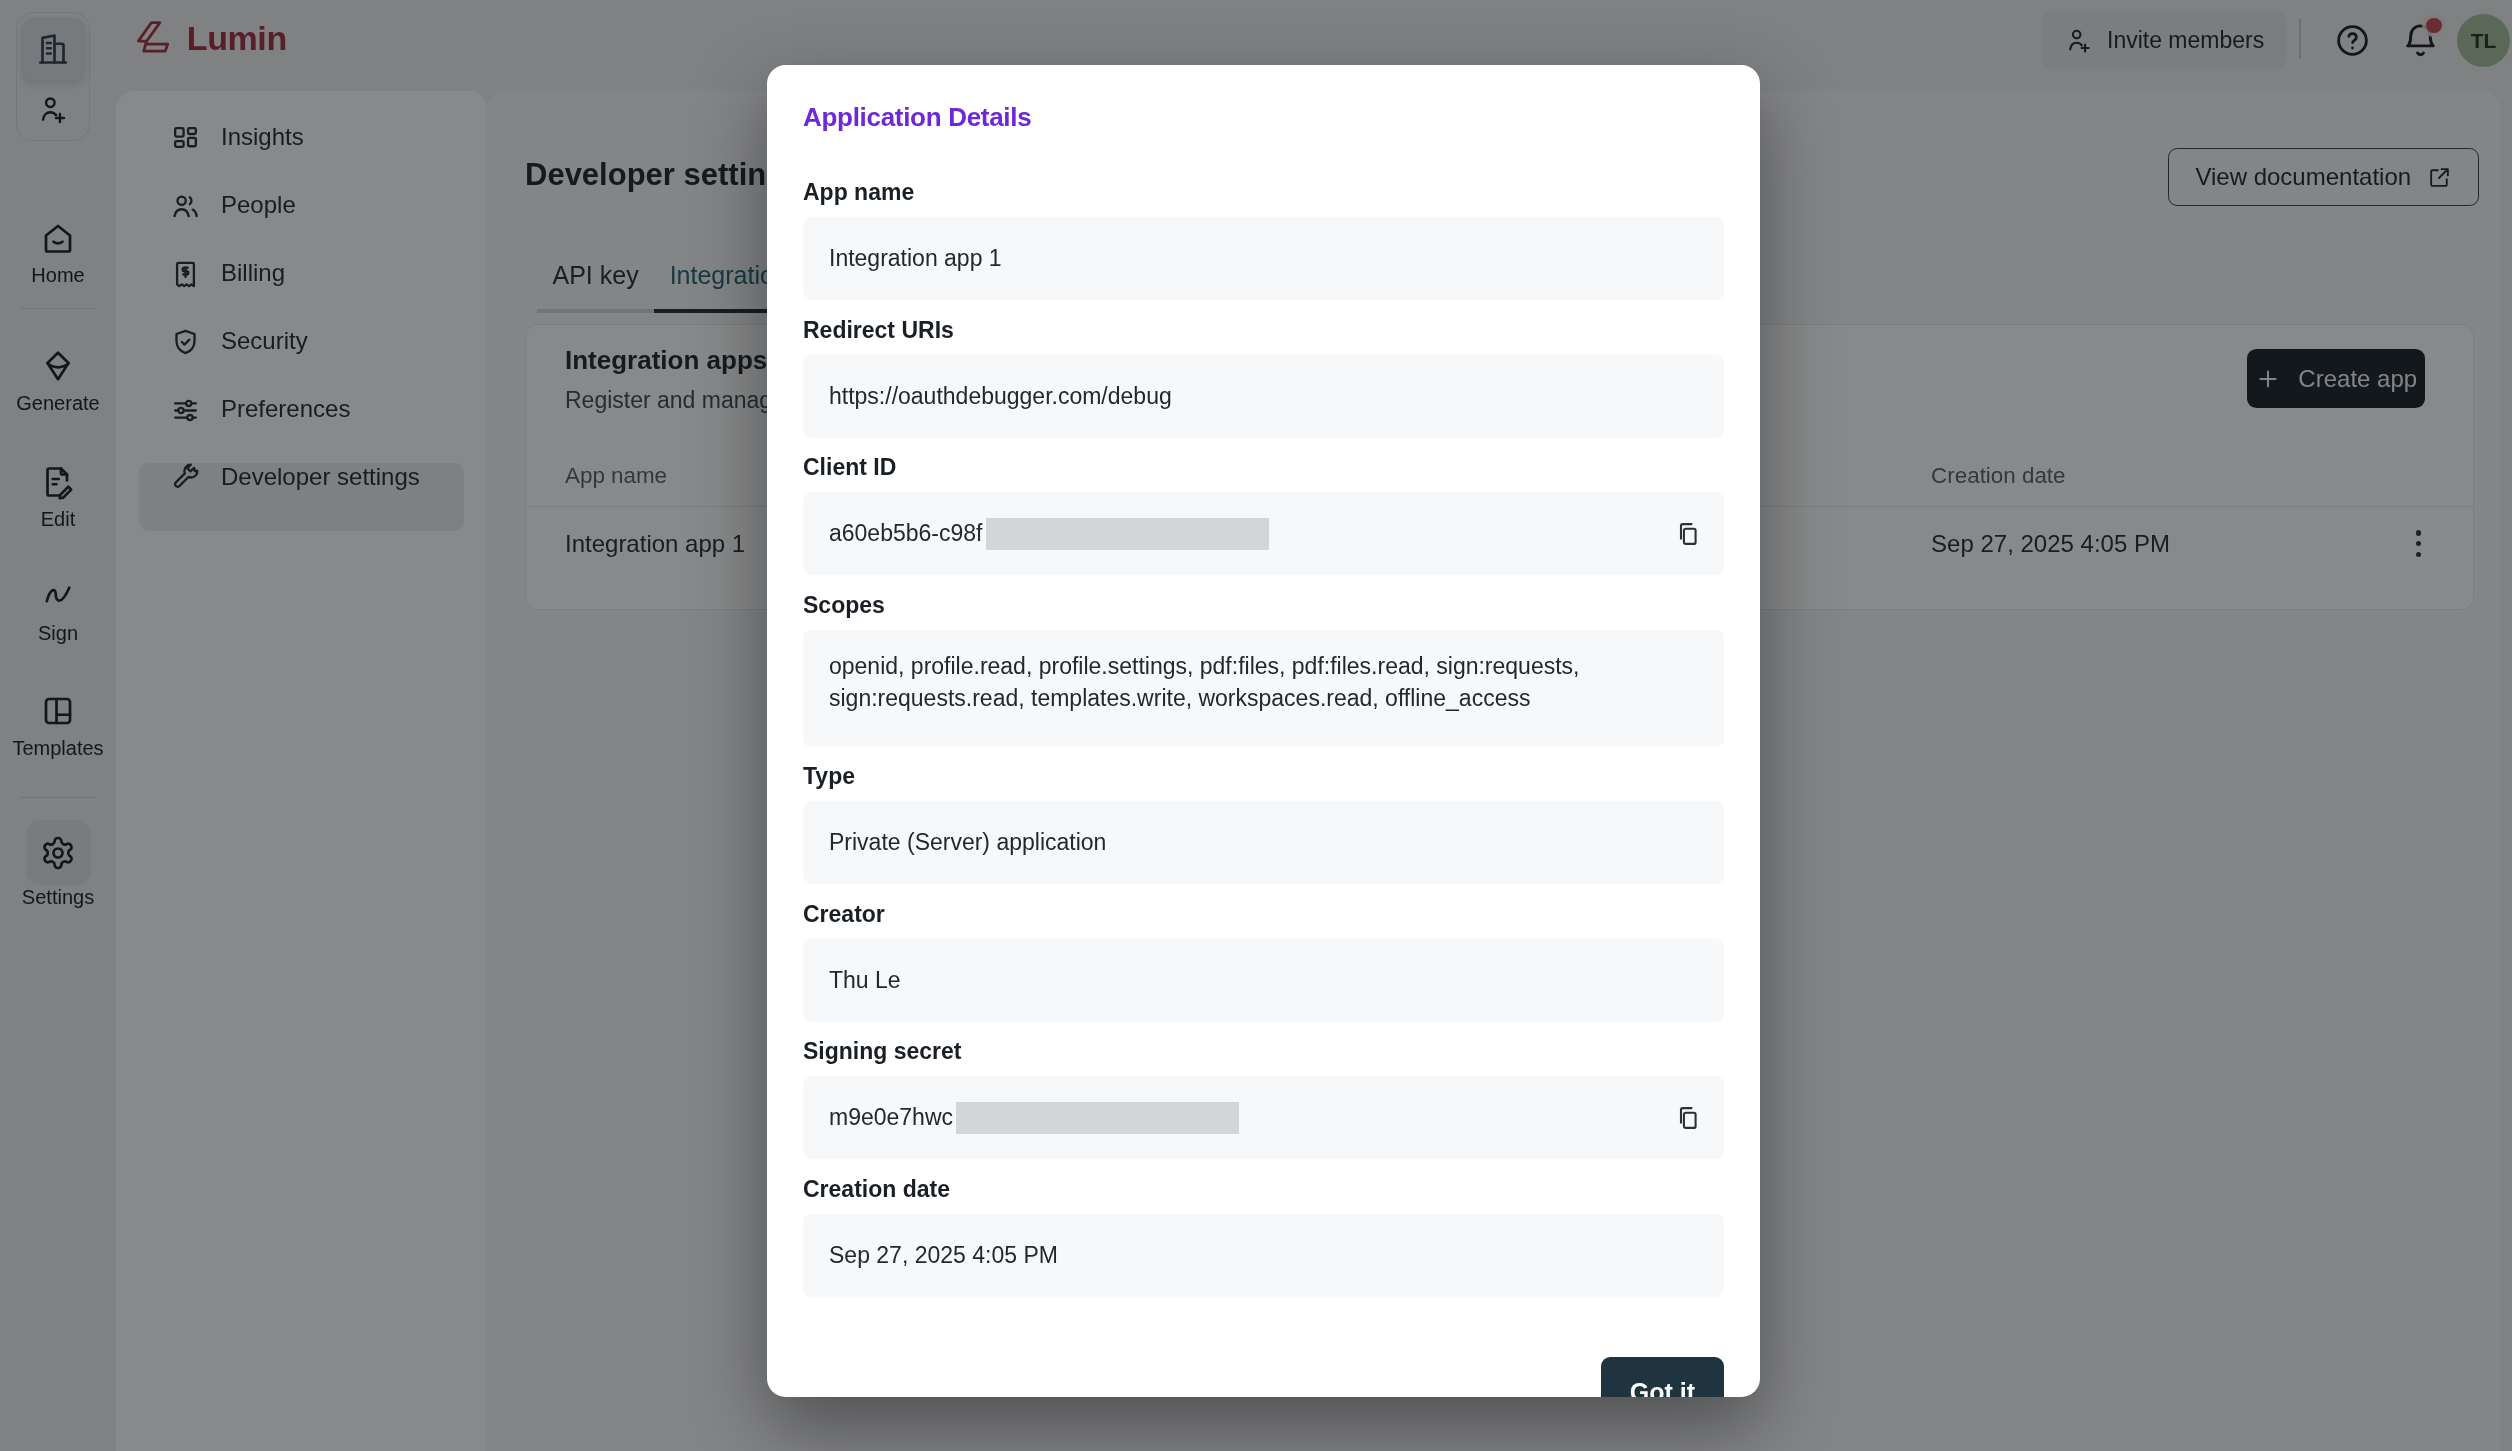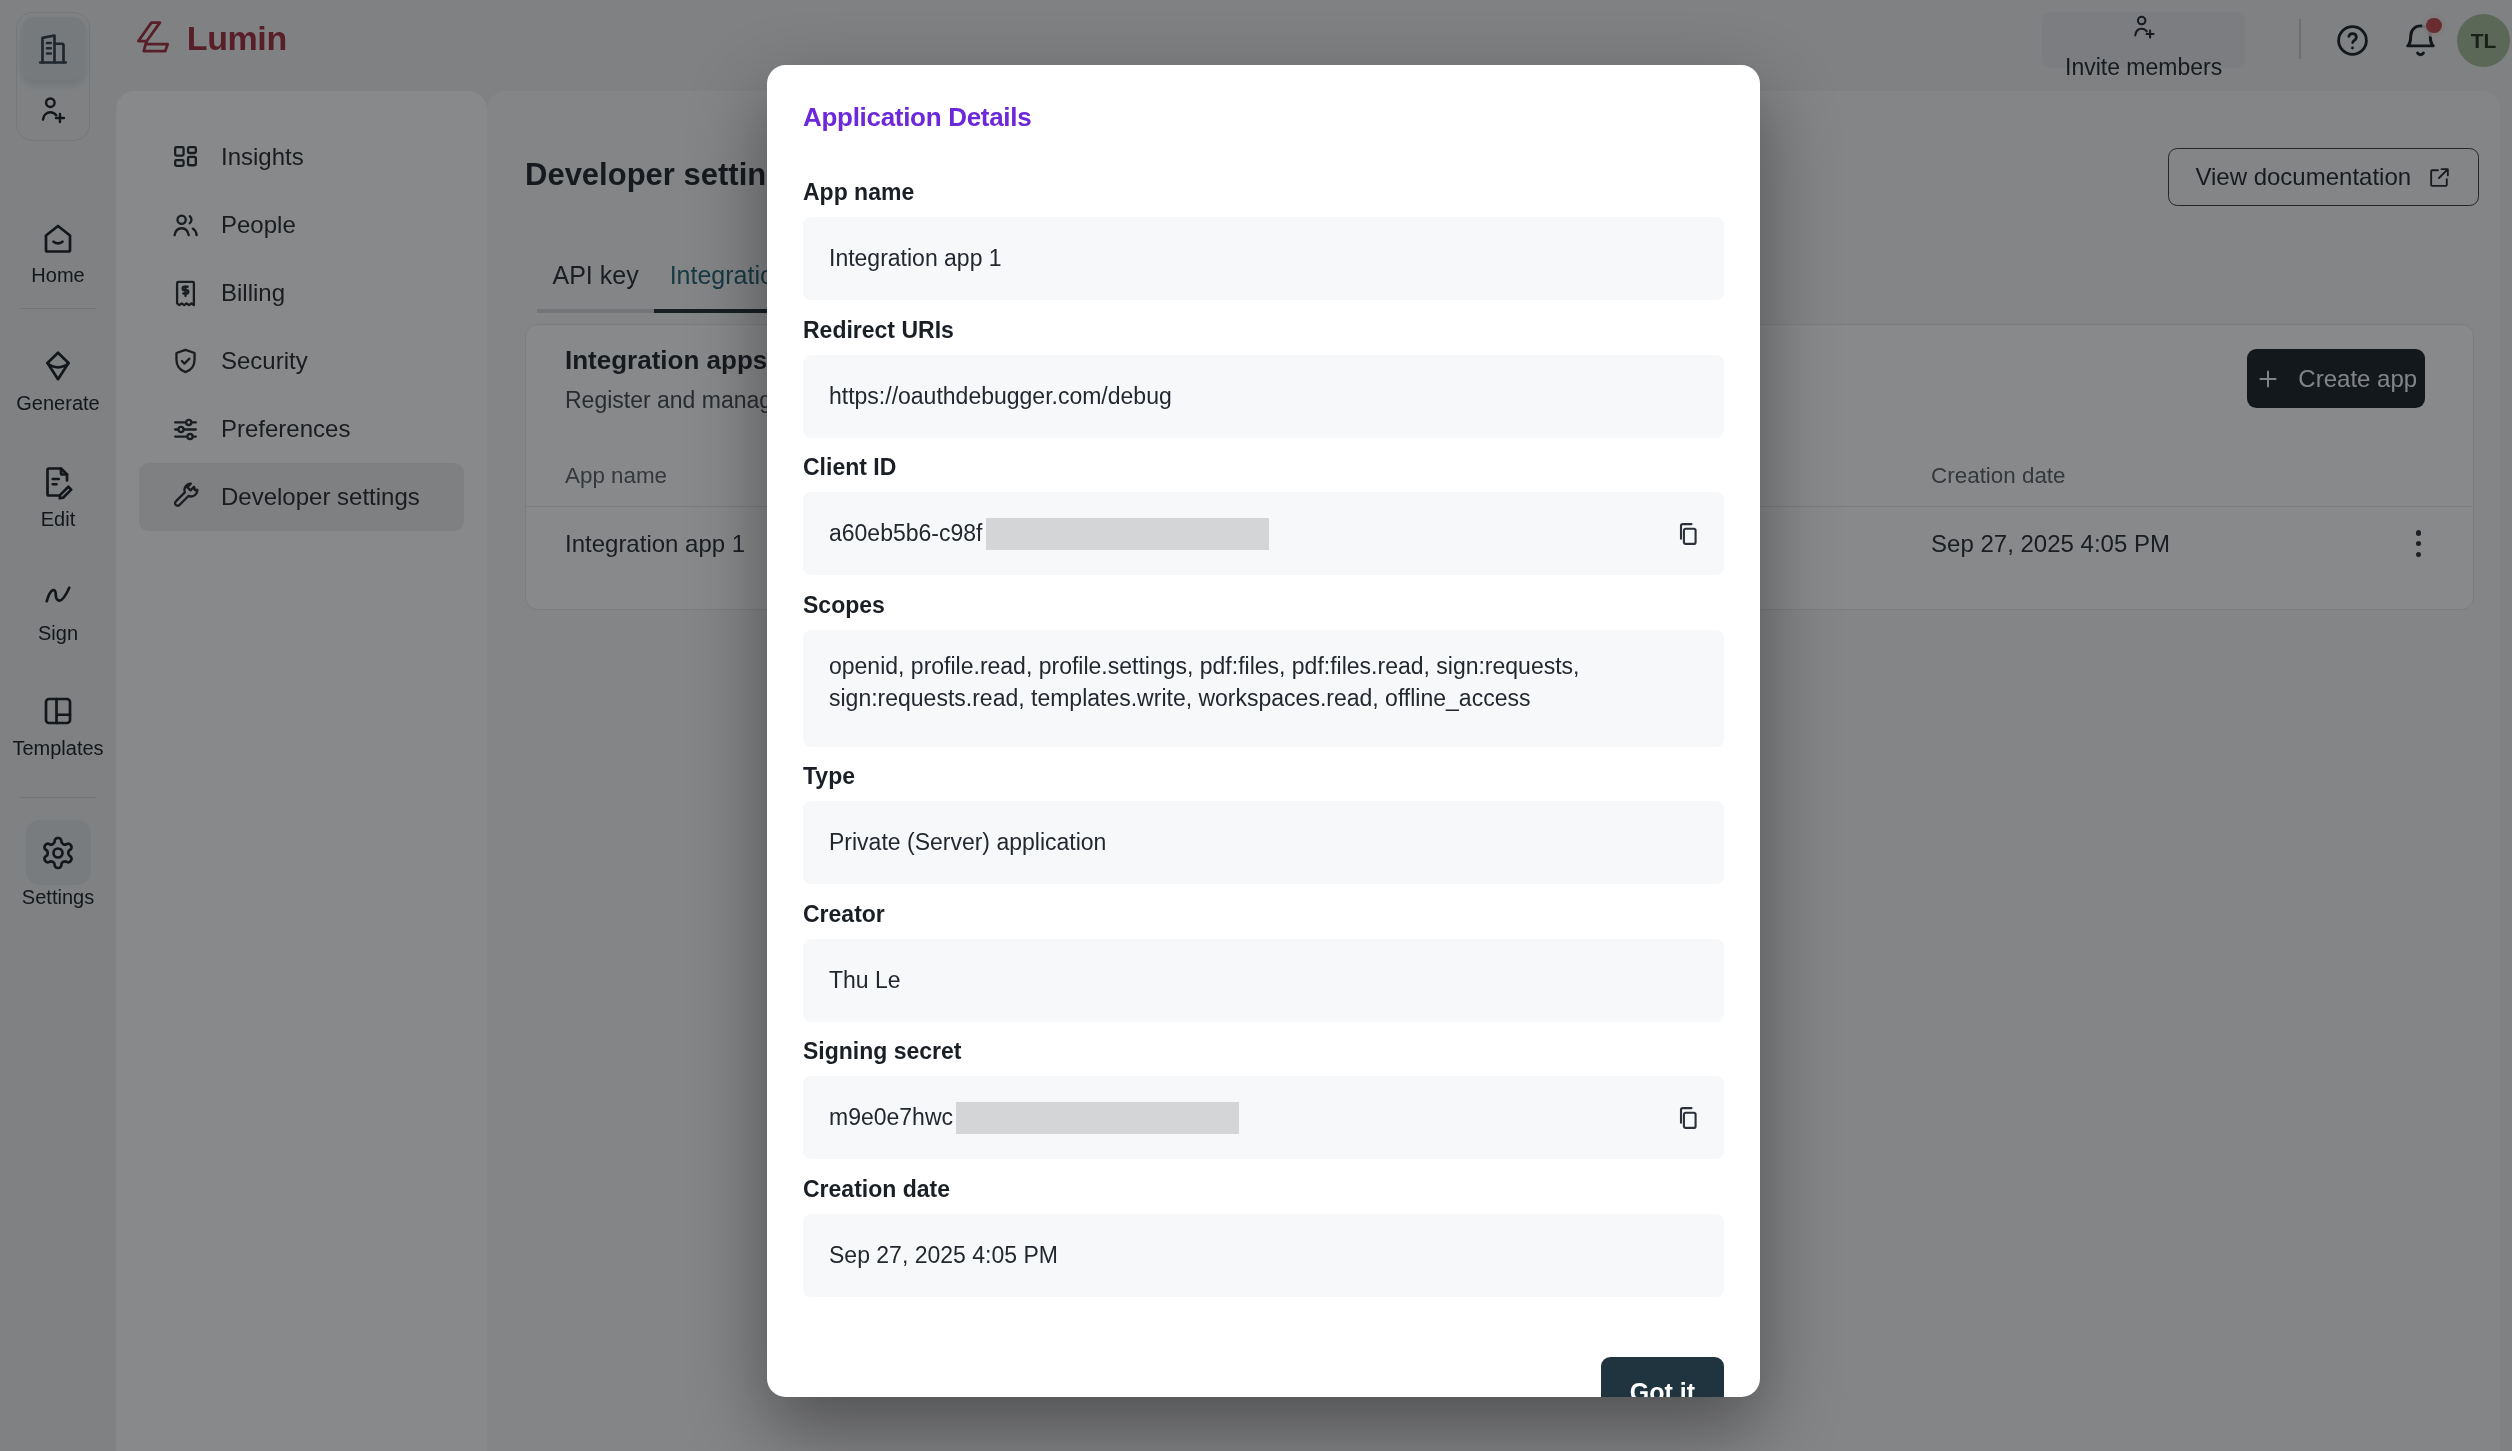--- a/index.html
+++ b/index.html
@@ -5,21 +5,21 @@
   html,body{margin:0;padding:0;}
   body{font-family:"Liberation Sans","DejaVu Sans",sans-serif;-webkit-font-smoothing:antialiased;}
   #screen{position:relative;width:2512px;height:1452px;background:#eceff1;overflow:hidden;}
   svg{display:block;}
   .ic{stroke:currentColor;fill:none;stroke-width:1.8;stroke-linecap:round;stroke-linejoin:round;}
 
   
   .logo{position:absolute;left:133px;top:18.6px;display:flex;align-items:center;gap:10.8px;color:#9E2B3D;}
   .logo-text{font-size:34px;font-weight:700;letter-spacing:-0.4px;}
   .invite-btn{position:absolute;left:2042px;top:12.4px;height:56px;display:flex;align-items:center;gap:14px;
-    padding:0 23px;background:#e4e7ea;border-radius:9.3px;font-size:23px;color:#1c2127;border:none;flex-direction:column;}
+    padding:0 23px;background:#e4e7ea;border-radius:9.3px;font-size:23px;color:#1c2127;border:none;}
   .tb-div{position:absolute;left:2299px;top:19.3px;width:1.5px;height:40px;background:#c7cbcf;}
   .help-btn{position:absolute;left:2328px;top:21px;color:#15191e;}
   .bell-btn{position:absolute;left:2395px;top:20px;color:#15191e;}
   .bell-dot{position:absolute;right:-1.5px;top:-3.1px;width:15.5px;height:15.5px;border-radius:50%;
     background:#C0454D;box-shadow:0 0 0 3.9px rgba(238,229,229,.85);}
   .avatar{position:absolute;left:2457px;top:14px;width:53px;height:53px;border-radius:50%;background:#A7BD99;
     display:flex;align-items:center;justify-content:center;font-size:21px;font-weight:700;color:#1f2c18;}
 
   
   .rail-module{position:absolute;left:16px;top:12.4px;width:74px;border:1.5px solid #d8dbde;border-radius:17px;
@@ -30,21 +30,21 @@
   .rail-item{position:absolute;left:0;width:116px;display:flex;flex-direction:column;align-items:center;
     gap:7.7px;color:#15191e;font-size:20px;}
   .rail-div{position:absolute;left:20px;width:76px;border-top:1.5px solid #d2d5d8;}
   .rail-active-bg{position:absolute;left:25.5px;width:65px;height:65px;border-radius:14px;background:#e0e4e7;}
   .rail-settings-icon{position:absolute;left:40px;top:835px;color:#15191e;}
   .rail-settings-label{position:absolute;left:0;top:886px;width:116px;text-align:center;font-size:20px;color:#15191e;}
 
   
   .sidebar{position:absolute;left:116px;top:91px;width:371px;bottom:0;background:#ffffff;border-radius:18.6px 18.6px 0 0;}
   .side-list{padding:32px 23px 0;}
-  .side-item{height:68px;border-radius:9.3px;display:flex;align-items:center;gap:20px;padding-left:31px;
+  .side-item{height:68px;border-radius:9.3px;display:flex;align-items:flex-start;gap:20px;padding-left:31px;
     font-size:24px;color:#23272b;font-weight:500;}
   .side-item .sicon{color:#23272b;}
   .side-item.active{background:#ececee;}
 
   
   .main{position:absolute;left:487px;top:91px;right:12.4px;bottom:0;background:#f6f7f9;border-radius:18.6px 18.6px 0 0;}
   .page-title{position:absolute;left:38px;top:66px;font-size:31px;font-weight:600;color:#1b2026;}
   .viewdoc-btn{position:absolute;right:21px;top:57px;height:58px;display:flex;align-items:center;gap:15.5px;
     padding:0 26px;border:1.5px solid #343b42;border-radius:9.3px;background:transparent;font-size:24px;color:#1c2127;}
   .tabs{position:absolute;left:50px;top:170px;display:flex;}

